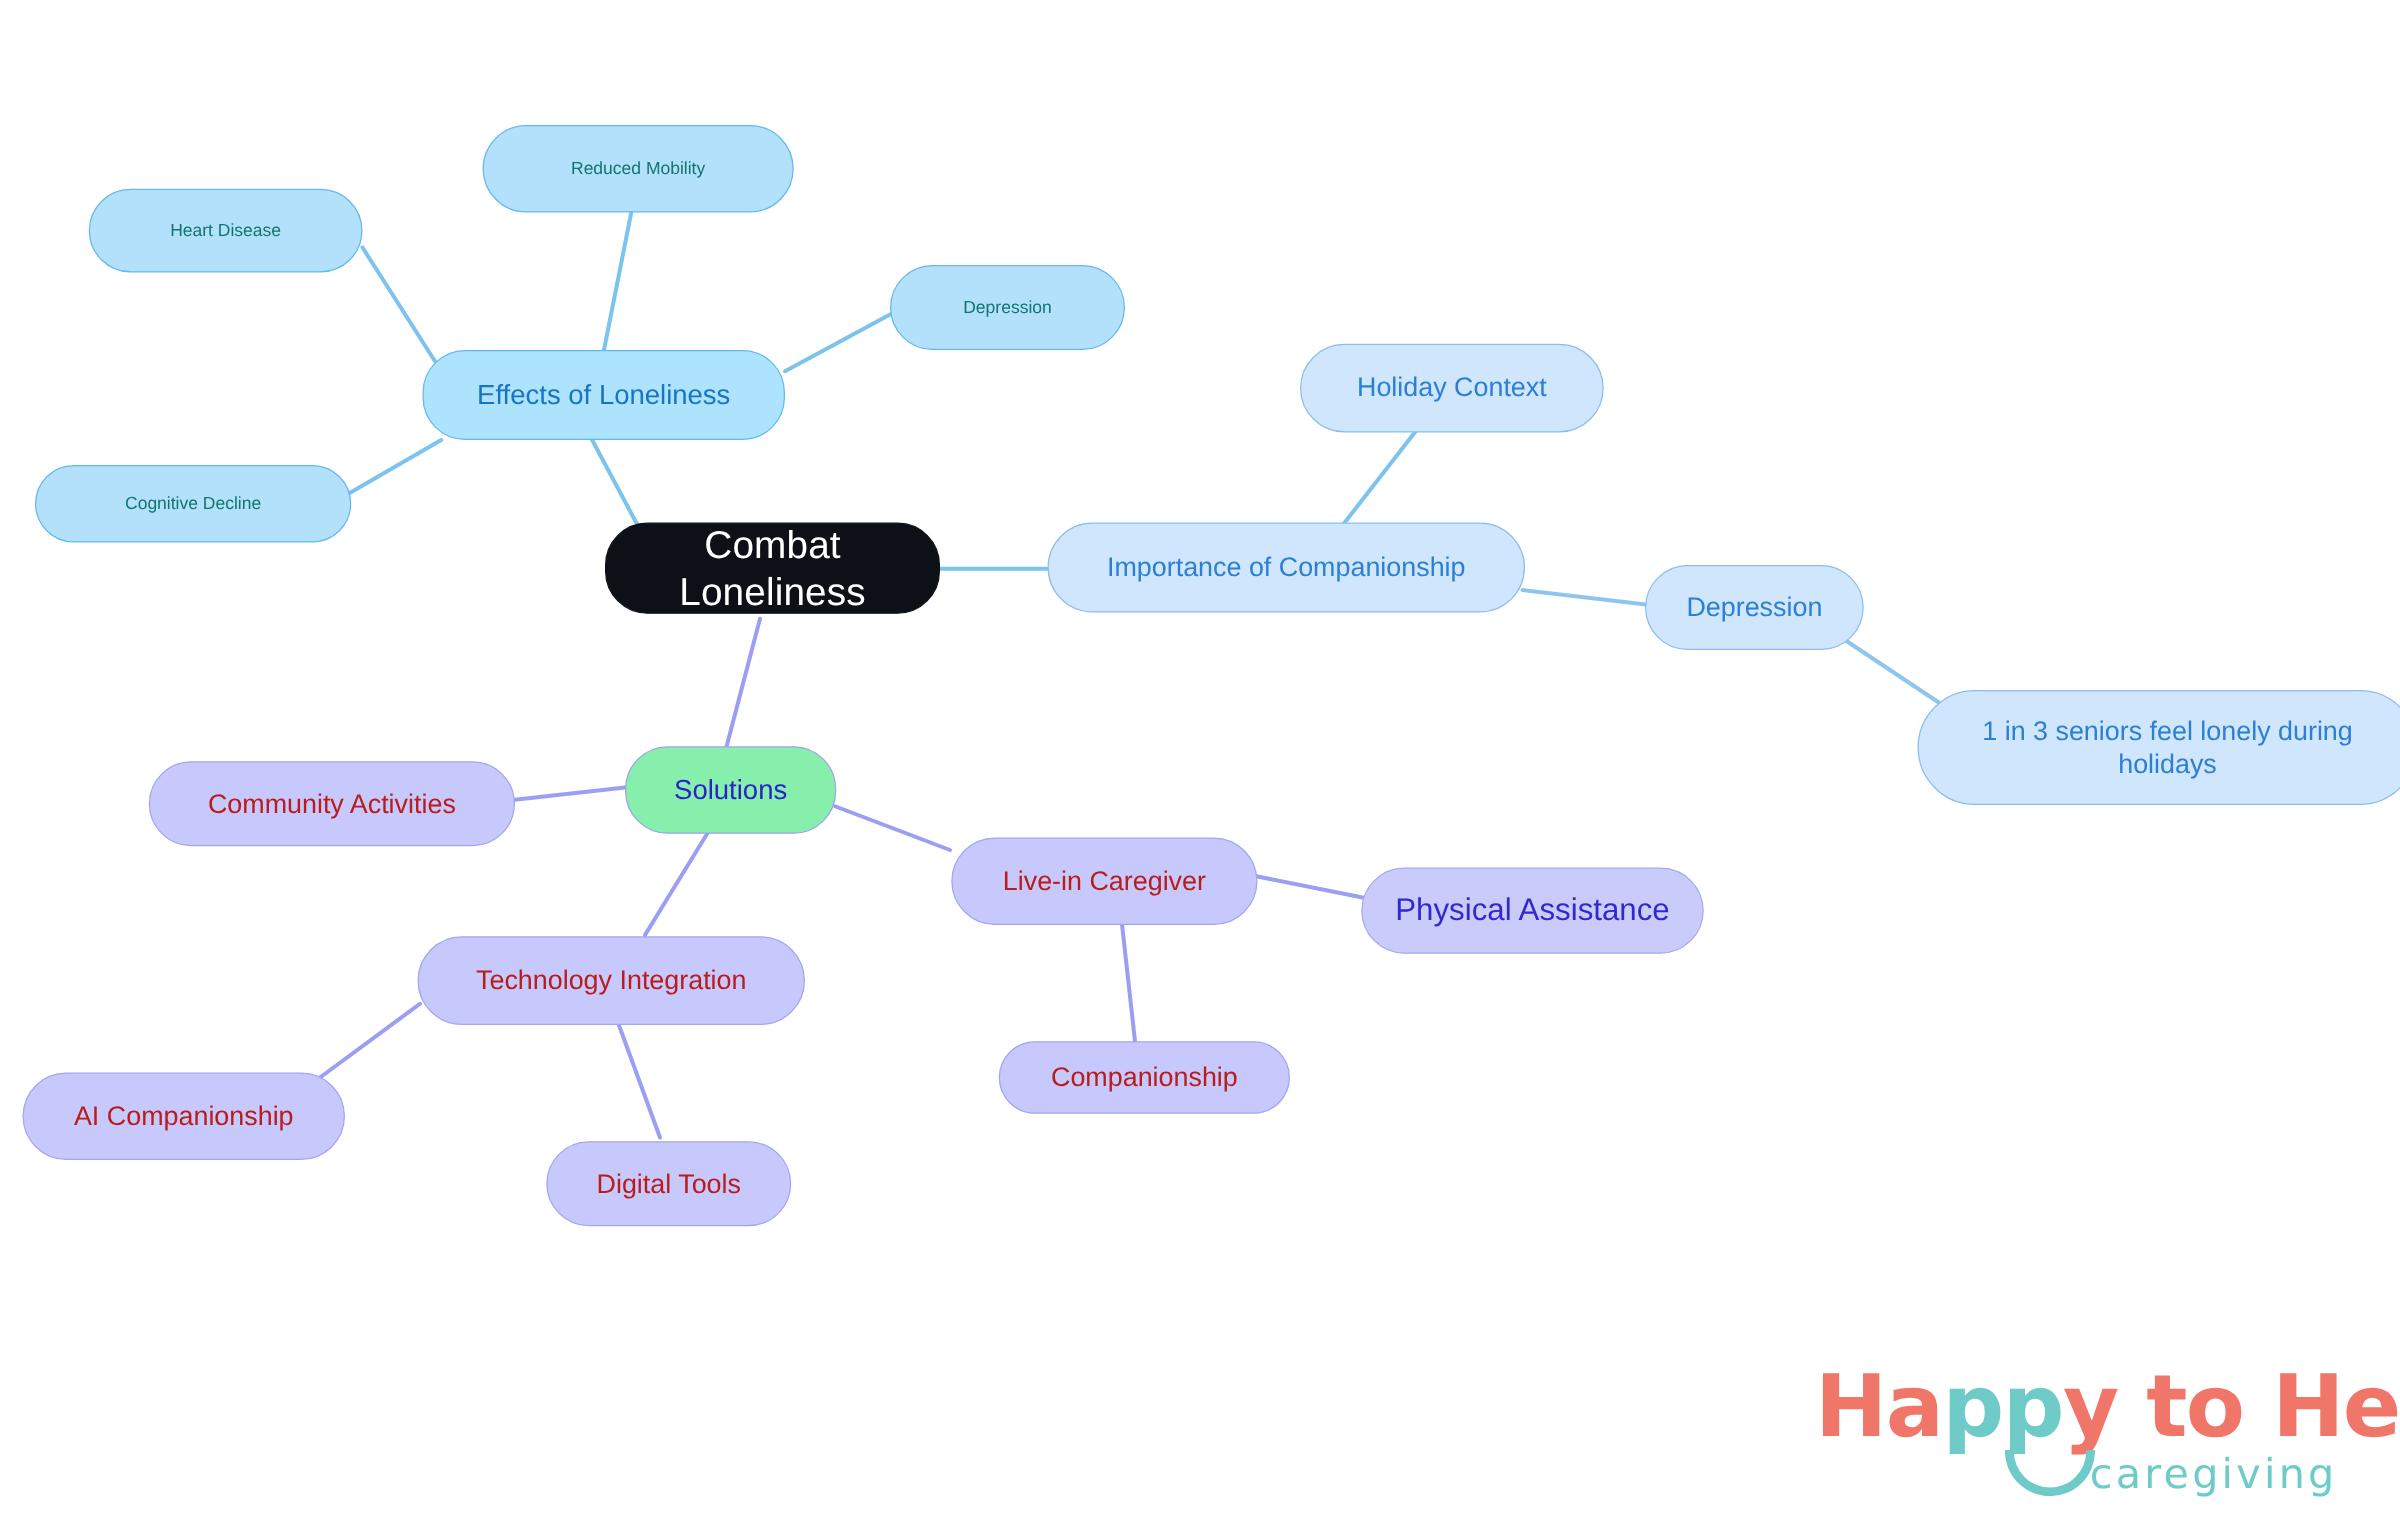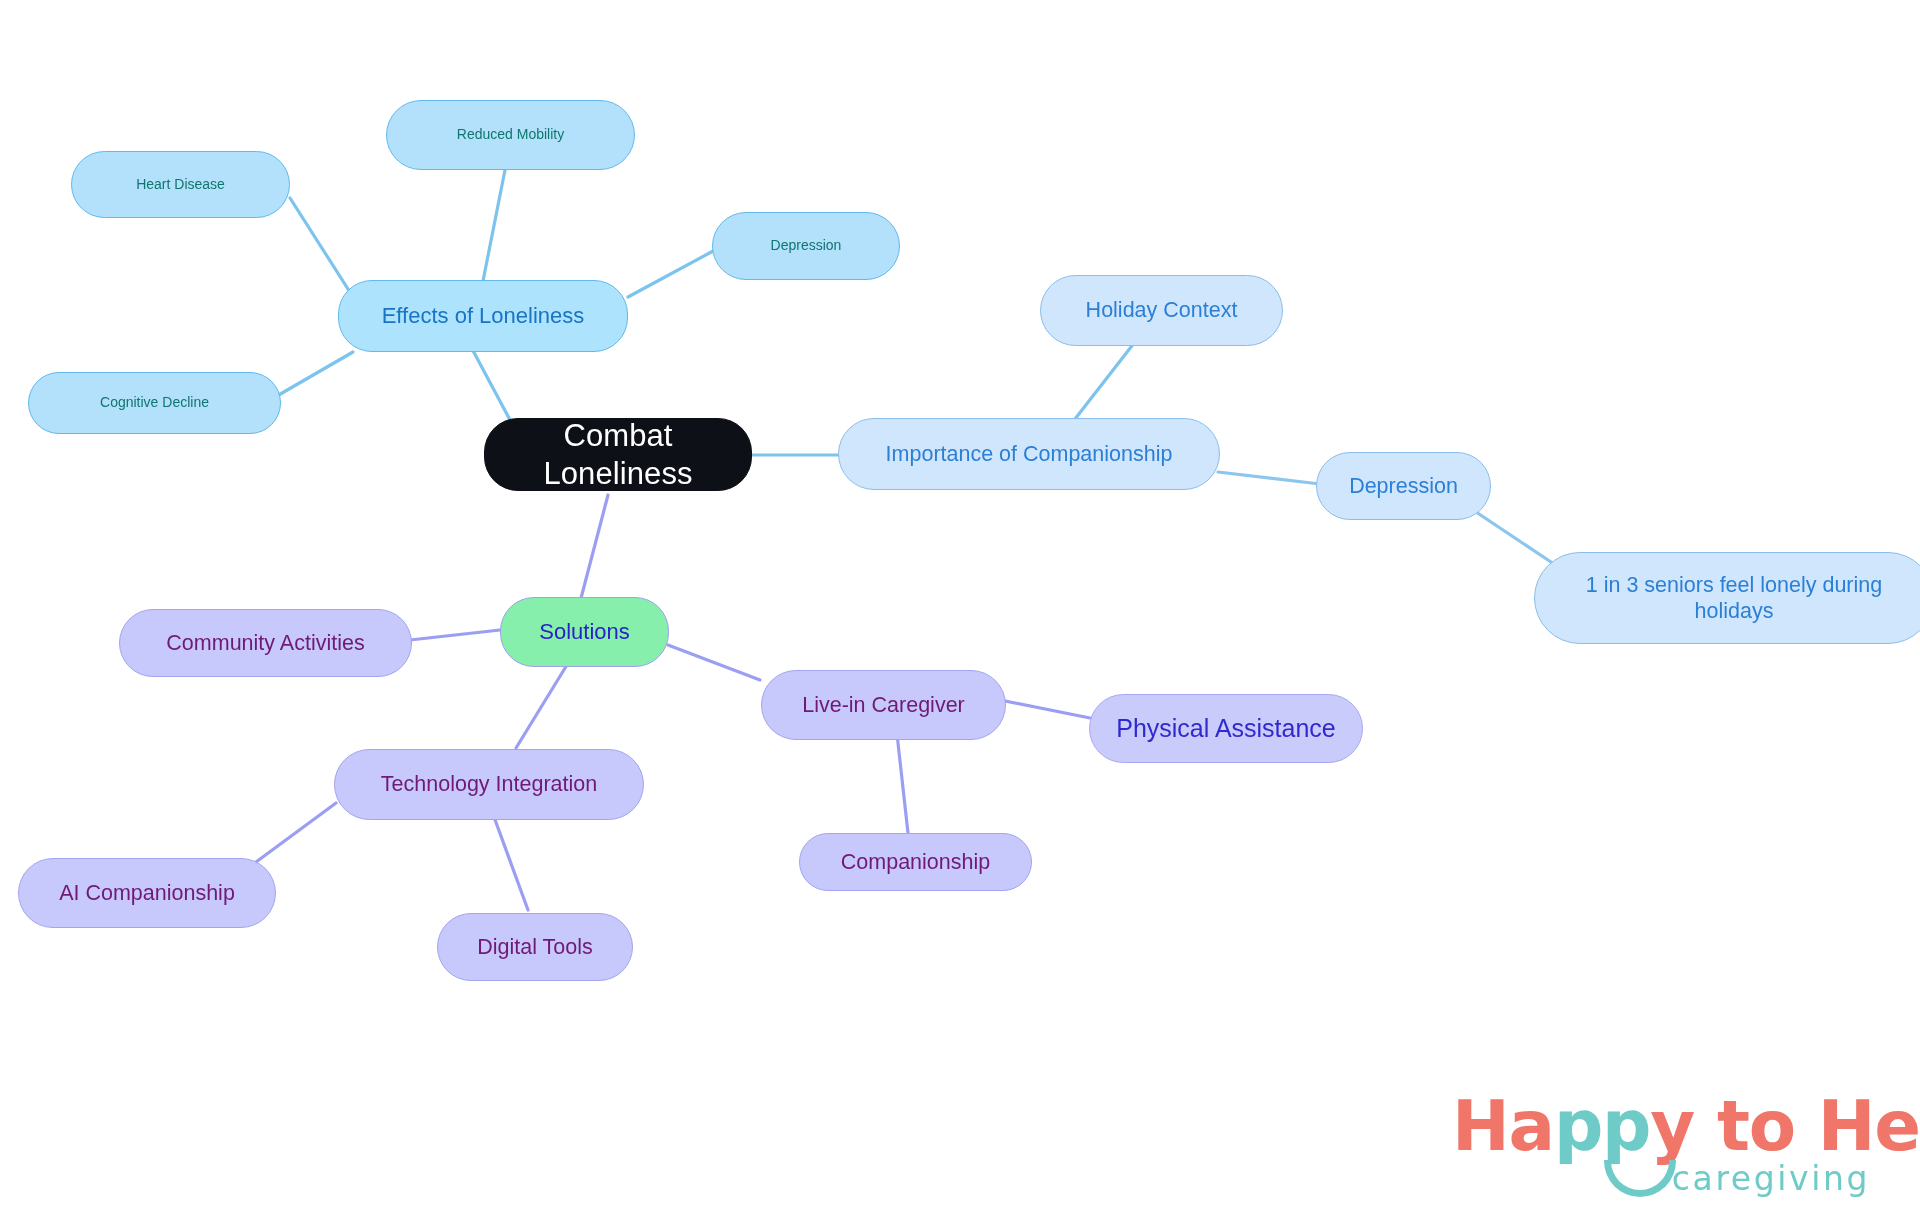--- a/index.html
+++ b/index.html
@@ -82,21 +82,21 @@
     background: #86efac;
     border-color: #9ea2ee;
     color: #2b21c9;
     font-size: 22px;
     border-radius: 34px;
   }
 
   .node-purple-leaf {
     background: #c7c8fb;
     border-color: #a2a5ef;
-    color: #701a75;
+    color: #b91c1c;
     font-size: 21.5px;
   }
 
   .node-purple-soft {
     background: #c9cbfb;
     border-color: #a6a9f0;
     color: #3029cf;
     font-size: 25px;
   }
 

